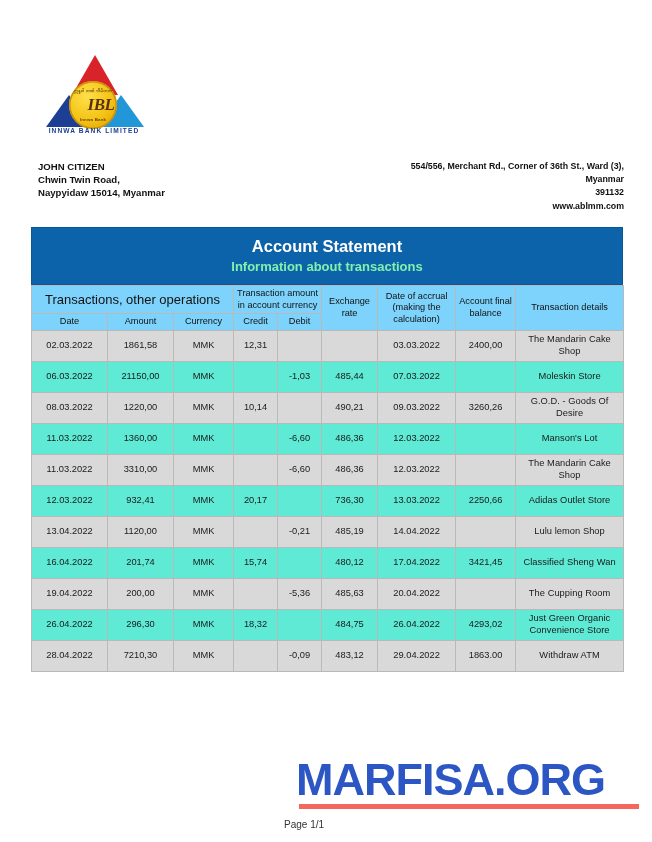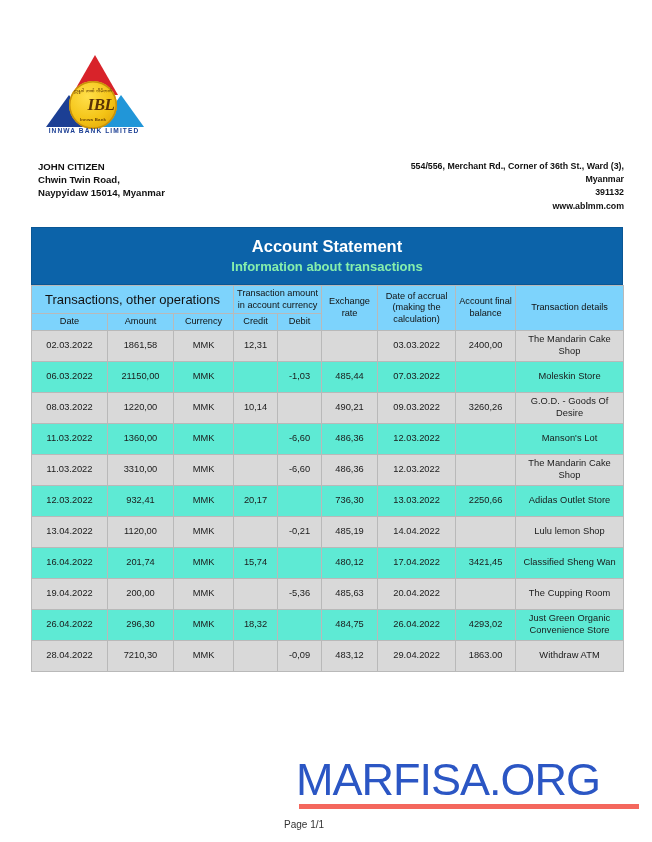--- a/index.html
+++ b/index.html
@@ -193,21 +193,21 @@
   }
   #watermark {
     position: absolute;
     left: 296px; top: 758px;
     z-index: 3;
     width: 352px;
   }
   #watermark-text {
     font-family: "Liberation Sans", sans-serif;
     font-size: 45px;
-    font-weight: normal;
+    font-weight: bold;
     color: #2b56c4;
     letter-spacing: -1px;
     line-height: 44px;
     white-space: nowrap;
   }
   #watermark-bar {
     height: 5px;
     background: #f4675d;
     width: 340px;
     margin-top: 2px;

